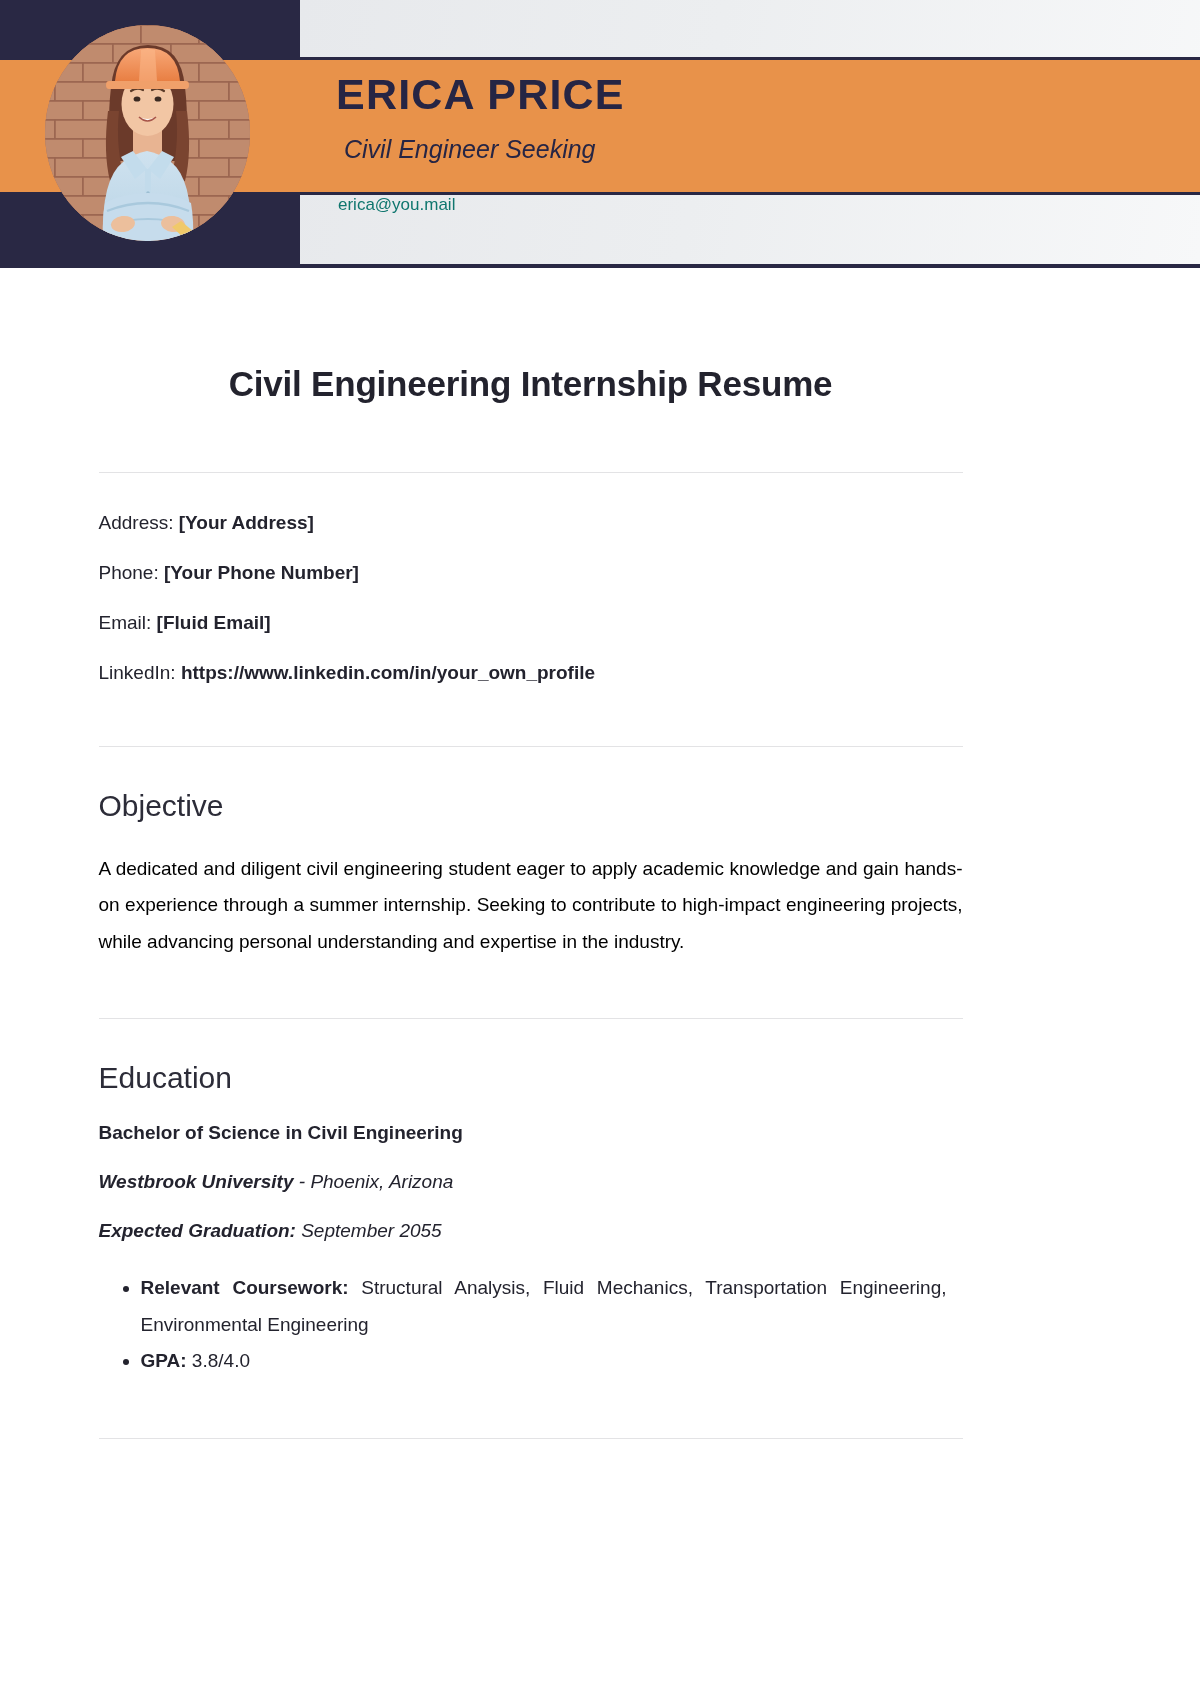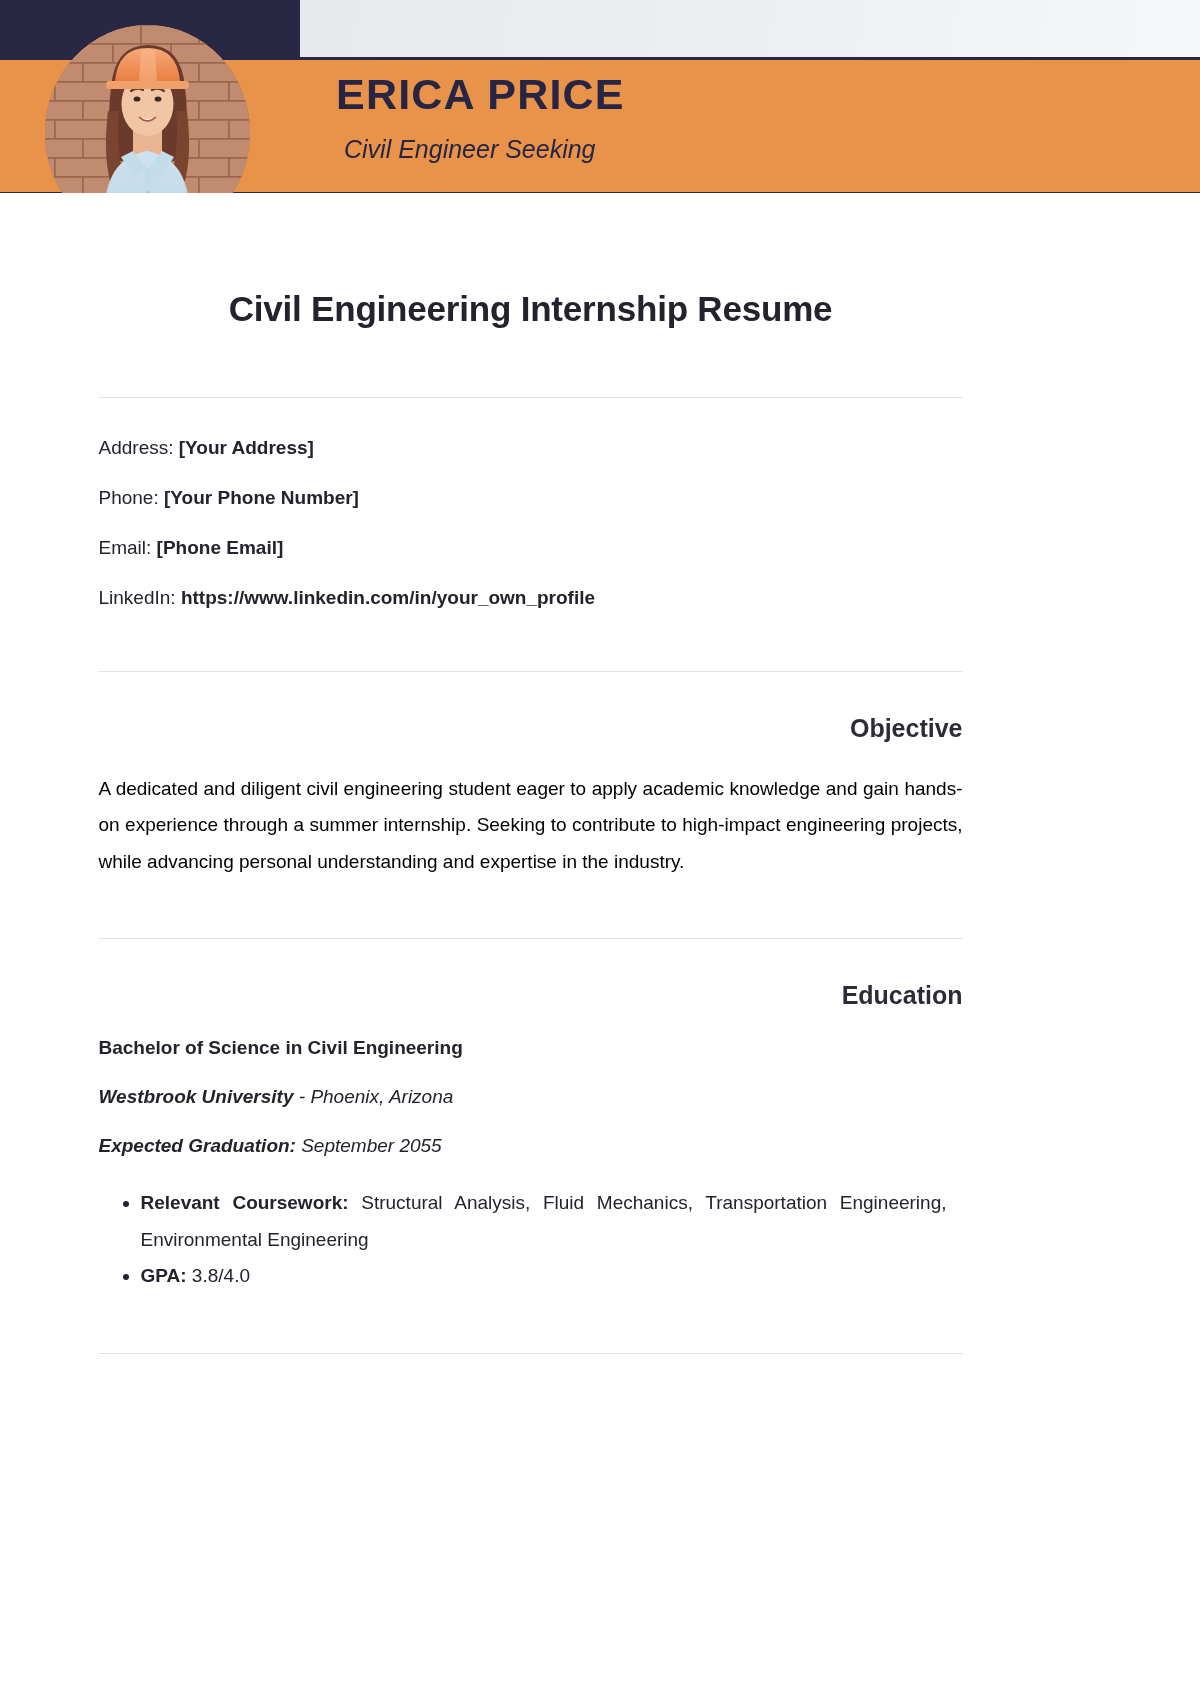--- a/index.html
+++ b/index.html
@@ -13,21 +13,21 @@
     font-family: "Liberation Sans", sans-serif;
     color: #2b2b35;
     overflow: hidden;
     position: relative;
   }
 
   
   .header {
     position: relative;
     width: 1200px;
-    height: 193px;
+    height: 268px;
     overflow: hidden;
     background: #ffffff;
   }
   .hdr-navy-left {
     position: absolute;
     left: 0; top: 0;
     width: 300px; height: 268px;
     background: #292844;
   }
   .hdr-panel {
@@ -145,26 +145,25 @@
     font-size: 19px;
     line-height: 1;
     color: #23232e;
     margin-bottom: 31px;
   }
   .contact-line:last-child { margin-bottom: 0; }
   .contact-line b { font-weight: 700; }
 
   .section { padding-top: 44px; }
   .section-h {
-    font-size: 25px;
-    font-weight: 700;
+    font-size: 30px;
+    font-weight: 400;
     color: #2c2c38;
     margin: 0 0 30px 0;
     line-height: 1;
-    text-align: right;
   }
   .para {
     font-size: 19px;
     line-height: 1.92;
     text-align: justify;
     color: #000000;
     margin: 0;
   }
   .edu-degree {
     font-size: 19px;
@@ -333,21 +332,21 @@
       <div class="contact-line">
         <span>Address:</span>
         <b>[Your Address]</b>
       </div>
       <div class="contact-line">
         <span>Phone:</span>
         <b>[Your Phone Number]</b>
       </div>
       <div class="contact-line">
         <span>Email:</span>
-        <b>[Phone Email]</b>
+        <b>[Fluid Email]</b>
       </div>
       <div class="contact-line">
         <span>LinkedIn:</span>
         <b>https://www.linkedin.com/in/your_own_profile</b>
       </div>
     </div>
 
     <div class="rule r2"></div>
 
     <div class="section">

